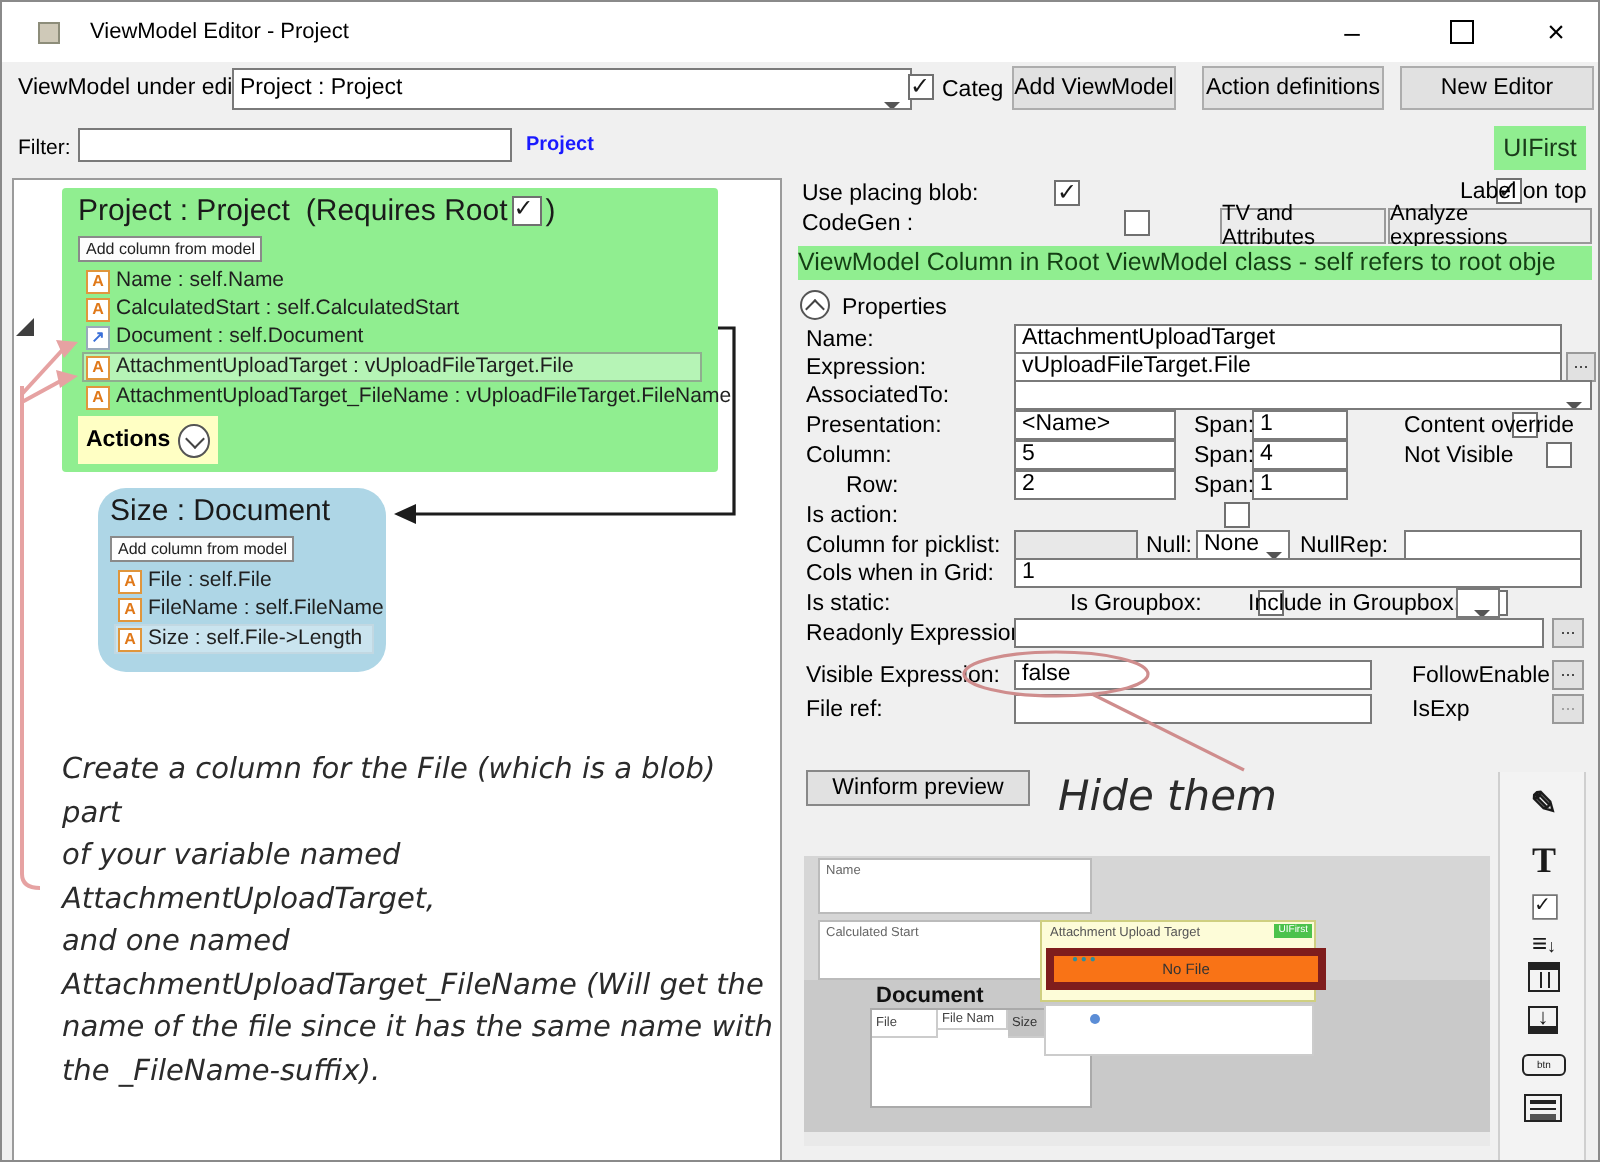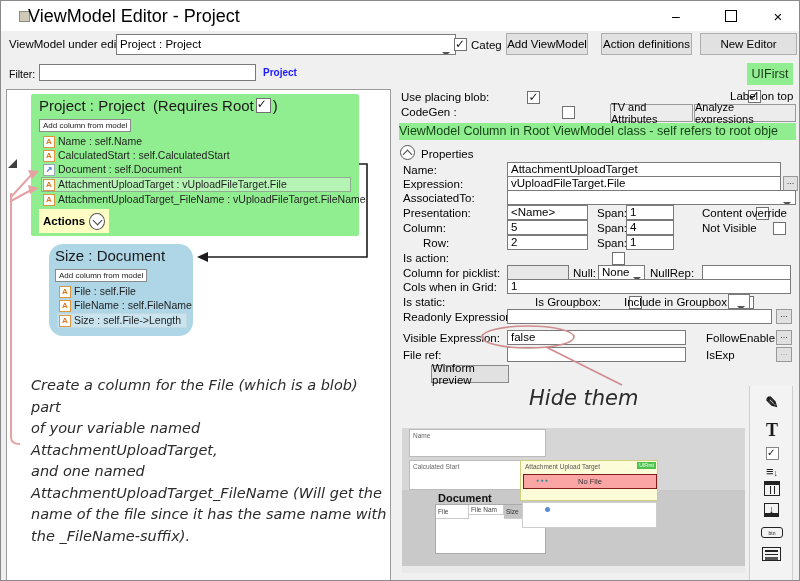--- a/index.html
+++ b/index.html
@@ -41,21 +41,21 @@
   svg{pointer-events:none;}
 </style>
 </head>
 <body>
 
 <div id="app">
 
   
   <div class="abs" style="left:0;top:0;width:798px;height:30px;background:#fff;"></div>
   <div class="abs" style="left:18px;top:10px;width:11px;height:11px;background:#cfc9b8;border:1px solid #8d8d7a;"></div>
-  <div class="abs lbl" style="left:27px;top:9px;font-size:18px;">ViewModel Editor - Project</div>
+  <div class="abs lbl" style="left:44px;top:9px;font-size:11px;">ViewModel Editor - Project</div>
   <div class="abs" style="left:655px;top:2px;width:40px;height:26px;display:flex;align-items:center;justify-content:center;font-size:14px;">–</div>
   <div class="abs" style="left:710px;top:2px;width:40px;height:26px;display:flex;align-items:center;justify-content:center;">
     <span style="width:10px;height:10px;border:1.2px solid #000;display:inline-block;"></span>
   </div>
   <div class="abs" style="left:757px;top:2px;width:40px;height:26px;display:flex;align-items:center;justify-content:center;font-size:15px;">×</div>
 
   
   <div class="abs lbl" style="left:8px;top:37px;">ViewModel under edit:</div>
   <div class="abs inp" style="left:115px;top:33px;width:340px;height:21px;line-height:19px;">
     <span>Project : Project</span>
@@ -229,21 +229,21 @@
   
   <div class="abs lbl" style="left:705px;top:331px;">FollowEnable</div>
   <div class="abs dots" style="left:775px;top:329px;width:16px;height:15px;">...</div>
 
   <div class="abs lbl" style="left:402px;top:348px;">File ref:</div>
   <div class="abs inp" style="left:506px;top:346px;width:179px;"></div>
   
   <div class="abs lbl" style="left:705px;top:348px;">IsExp</div>
   <div class="abs dots" style="left:775px;top:346px;width:16px;height:15px;color:#999;">...</div>
 
-  <div class="abs btn" style="left:402px;top:364px;width:78px;height:18px;border-color:#888;margin-left:28px;">Winform preview</div>
+  <div class="abs btn" style="left:402px;top:384px;width:112px;height:18px;border-color:#888;">Winform preview</div>
 
   
   <div class="abs hand" style="left:528px;top:385px;font-size:21px;text-align:right;">Hide them</div>
 
   
   <div class="abs" style="left:401px;top:427px;width:343px;height:138px;background:#d6d6d6;"></div>
   <div class="abs" style="left:401px;top:489px;width:343px;height:76px;background:#c9c9c9;"></div>
   <div class="abs" style="left:401px;top:565px;width:343px;height:7px;background:#e9e9e9;"></div>
 
   <div class="abs" style="left:408px;top:428px;width:137px;height:28px;background:#fff;border:1px solid #bbb;">
@@ -257,21 +257,21 @@
   <div class="abs" style="left:437px;top:491px;font-size:11px;font-weight:bold;color:#111;">Document</div>
   <div class="abs" style="left:434px;top:503px;width:111px;height:50px;background:#fff;border:1px solid #aaa;display:flex;align-items:flex-start;">
     <div class="tinylbl" style="width:28px;border-right:1px solid #ccc;border-bottom:1px solid #ccc;padding:3px 2px;color:#444;">File</div>
     <div class="tinylbl" style="width:30px;border-right:1px solid #ccc;border-bottom:1px solid #ccc;padding:1px 2px;white-space:normal;color:#444;">File Nam</div>
     <div class="tinylbl" style="width:24px;border-right:1px solid #ccc;border-bottom:1px solid #ccc;padding:3px 2px;background:#c4c4c4;color:#333;">Size</div>
   </div>
 
   <div class="abs" style="left:519px;top:459px;width:138px;height:41px;background:#fdfcd8;border:1px solid #cfcf80;">
     <div class="tinylbl" style="margin:2px 0 0 4px;color:#555;">Attachment Upload Target</div>
     <div style="position:absolute;right:1px;top:1px;background:#4cc24c;color:#fff;font-size:5px;padding:0 2px;line-height:7px;">UIFirst</div>
-    <div style="position:absolute;left:2px;top:13px;width:132px;height:13px;background:#fca5a5;border:1px solid #7f1d1d;display:flex;align-items:center;justify-content:center;font-size:7.5px;color:#333;">
+    <div style="position:absolute;left:2px;top:13px;width:132px;height:13px;background:#f97316;border:4px solid #7f1d1d;display:flex;align-items:center;justify-content:center;font-size:7.5px;color:#333;">
       <span>No File</span>
     </div>
     <div style="position:absolute;left:15px;top:16px;font-size:5px;color:#2e8e9e;">● ● ●</div>
   </div>
   <div class="abs" style="left:521px;top:501px;width:135px;height:26px;background:#fff;border:1px solid #ccc;">
     <div style="margin:4px 0 0 22px;width:5px;height:5px;background:#5b8dd6;border-radius:50%;"></div>
   </div>
 
   
   <div class="abs" style="left:748px;top:385px;width:44px;height:196px;background:#f3f3f3;border-left:1px solid #cfcfcf;border-right:1px solid #cfcfcf;"></div>

